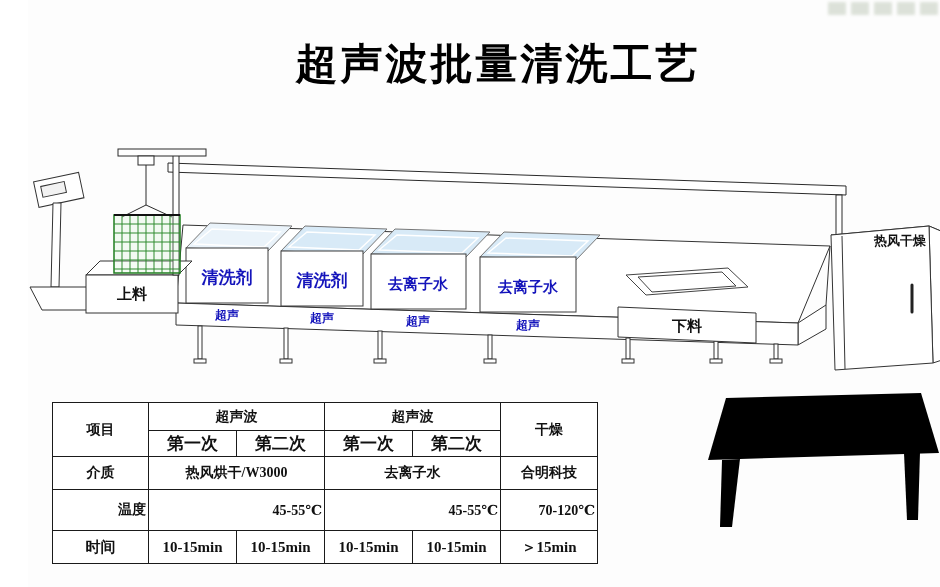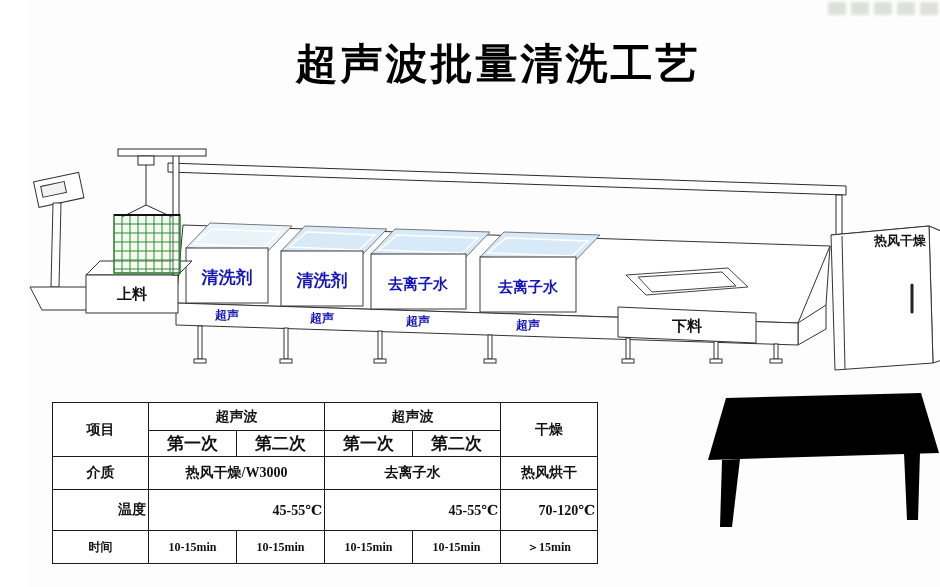--- a/index.html
+++ b/index.html
@@ -16,21 +16,21 @@
   table.spec { position:absolute; left:24px; top:402px; width:545px;
                border-collapse:collapse; table-layout:fixed; z-index:2;
                background:#fff; }
   .spec td { border:1.5px solid #1a1a1a; text-align:center; vertical-align:middle;
              font-weight:700; color:#111; padding:0 2px; font-size:14px;
              font-family:"Liberation Serif","DejaVu Serif",serif; }
   tr.r1 td { height:28px; }
   tr.r2 td { height:26px; font-size:17px; }
   tr.r3 td { height:33px;text-align:center; }
   tr.r4 td { height:41px;text-align:right; }
-  tr.r5 td { height:33px; font-size:12px; }
+  tr.r5 td { height:33px; font-size:15px; }
 </style>
 </head>
 <body>
 
 <div class="page">
 
   <div class="title">超声波批量清洗工艺</div>
 
   <div class="watermark">
     <span></span>
@@ -190,23 +190,23 @@
       <td rowspan="2">干燥</td>
     </tr>
     <tr class="r2">
       <td>第一次</td>
       <td>第二次</td>
       <td>第一次</td>
       <td>第二次</td>
     </tr>
     <tr class="r3">
       <td>介质</td>
-      <td colspan="2">热风干燥/W3000</td>
+      <td colspan="2">热风烘干/W3000</td>
       <td colspan="2">去离子水</td>
-      <td>热风烘干</td>
+      <td>合明科技</td>
     </tr>
     <tr class="r4">
       <td>温度</td>
       <td colspan="2">45-55℃</td>
       <td colspan="2">45-55℃</td>
       <td>70-120℃</td>
     </tr>
     <tr class="r5">
       <td>时间</td>
       <td>10-15min</td>

